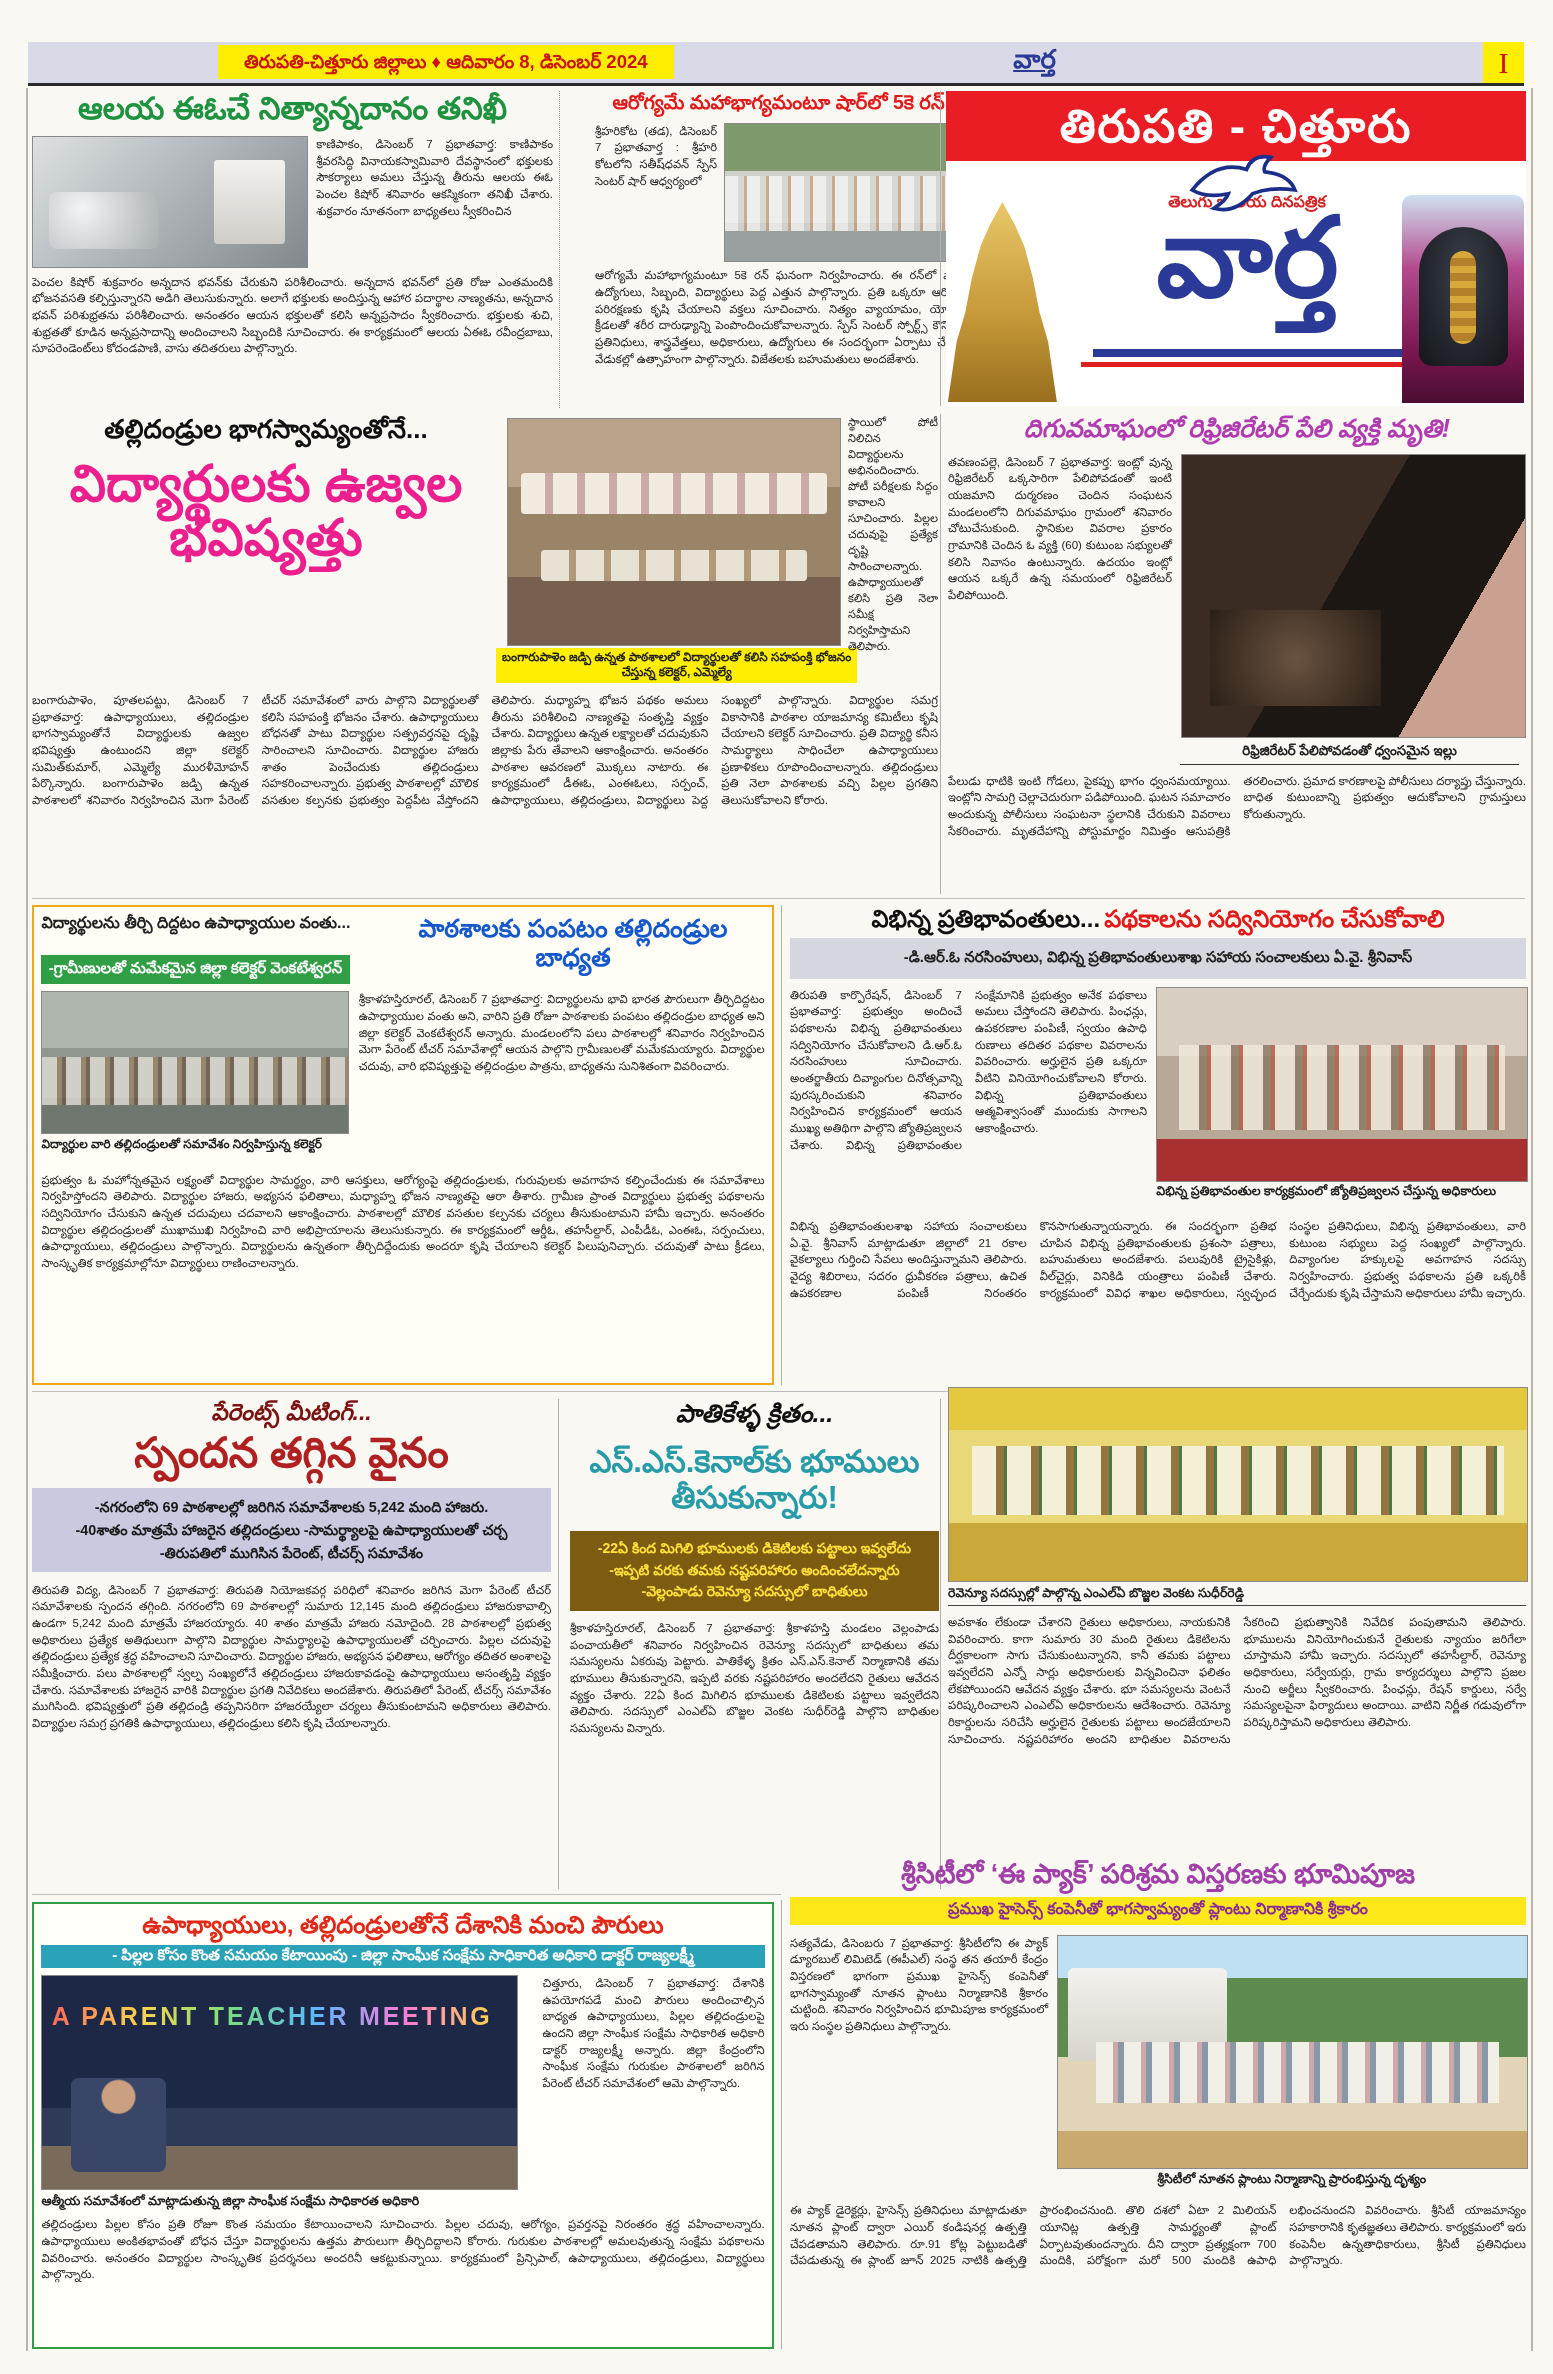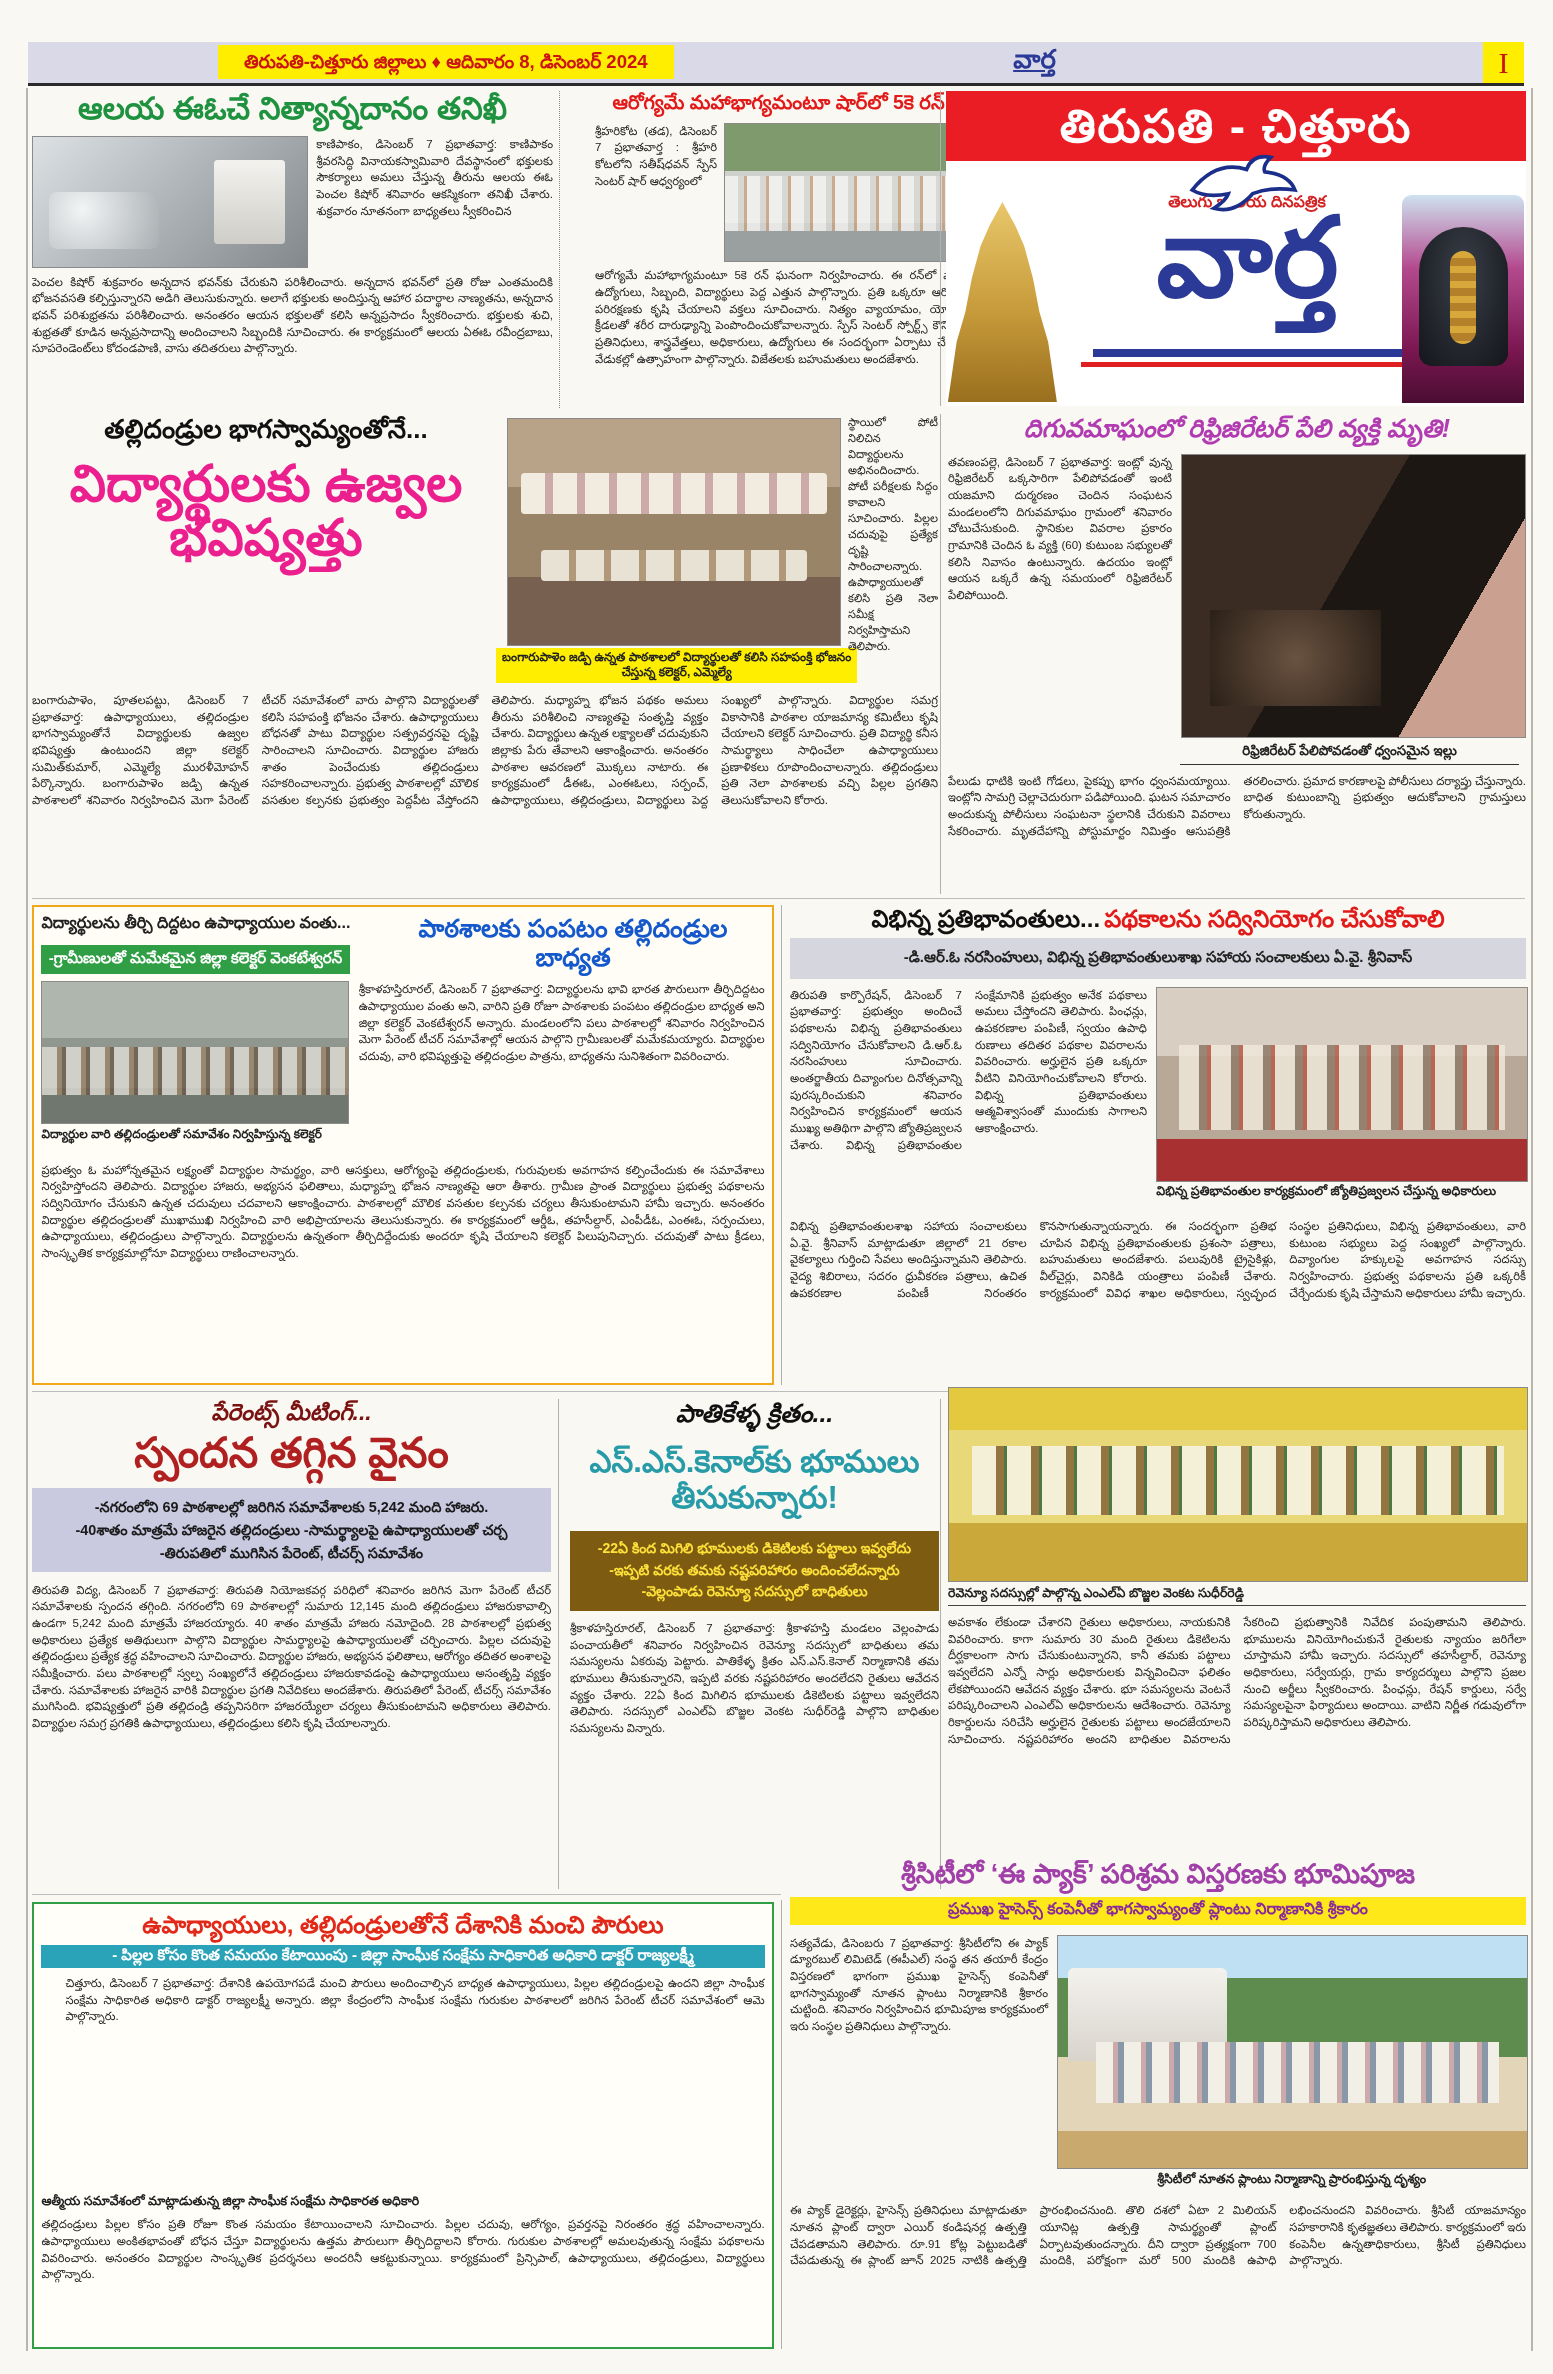--- a/index.html
+++ b/index.html
@@ -139,21 +139,21 @@
     <div class="caption ctr" style="margin:5.6px 0 0 232px;width:339px;font-size:13.4px;border-bottom:1.4px solid #333;padding-bottom:2.8px;">రిఫ్రిజిరేటర్ పేలిపోవడంతో ధ్వంసమైన ఇల్లు</div>
     <div class="jt bodytxt cols2" style="height:130px;margin-top:7.4px;">పేలుడు ధాటికి ఇంటి గోడలు, పైకప్పు భాగం ధ్వంసమయ్యాయి. ఇంట్లోని సామగ్రి చెల్లాచెదురుగా పడిపోయింది. ఘటన సమాచారం అందుకున్న పోలీసులు సంఘటనా స్థలానికి చేరుకుని వివరాలు సేకరించారు. మృతదేహాన్ని పోస్టుమార్టం నిమిత్తం ఆసుపత్రికి తరలించారు. ప్రమాద కారణాలపై పోలీసులు దర్యాప్తు చేస్తున్నారు. బాధిత కుటుంబాన్ని ప్రభుత్వం ఆదుకోవాలని గ్రామస్తులు కోరుతున్నారు.</div>
   </div>
 
   <div class="abs hrule" style="left:32px;top:898px;width:1493px;"></div>
 
   <div class="abs" style="left:32px;top:905px;width:742px;height:480px;border:2.8px solid #f0a818;background:#fffdf6;padding:7.4px;box-sizing:border-box;">
     <div style="display:flex;">
       <div style="width:46%;flex:none;">
         <div class="b" style="font-size:16px;color:#222;">విద్యార్థులను తీర్చి దిద్దటం ఉపాధ్యాయుల వంతు...</div>
-        <div class="b" style="display:inline-block;background:#2f9e44;color:#fff;font-size:15px;padding:3.7px 7.4px;margin-top:9px;">-గ్రామీణులతో మమేకమైన జిల్లా కలెక్టర్ వెంకటేశ్వరన్</div>
+        <div class="b" style="display:inline-block;background:#2f9e44;color:#fff;font-size:15px;padding:3.7px 7.4px;margin-top:19px;">-గ్రామీణులతో మమేకమైన జిల్లా కలెక్టర్ వెంకటేశ్వరన్</div>
       </div>
       <div class="headline h-blue ctr" style="flex:1;font-size:25px;padding-left:7.4px;">పాఠశాలకు పంపటం తల్లిదండ్రుల బాధ్యత</div>
     </div>
     <div style="display:flex;margin-top:7.4px;height:173px;">
       <div style="width:308px;flex:none;">
         <div class="ph ph-class" style="width:306px;height:141px;"></div>
         <div class="caption" style="font-size:12px;margin-top:2.8px;line-height:1.25;">విద్యార్థుల వారి తల్లిదండ్రులతో సమావేశం నిర్వహిస్తున్న కలెక్టర్</div>
       </div>
       <div class="jt bodytxt" style="flex:1;padding-left:9.3px;">శ్రీకాళహస్తిరూరల్, డిసెంబర్ 7 ప్రభాతవార్త: విద్యార్థులను భావి భారత పౌరులుగా తీర్చిదిద్దటం ఉపాధ్యాయుల వంతు అని, వారిని ప్రతి రోజూ పాఠశాలకు పంపటం తల్లిదండ్రుల బాధ్యత అని జిల్లా కలెక్టర్ వెంకటేశ్వరన్ అన్నారు. మండలంలోని పలు పాఠశాలల్లో శనివారం నిర్వహించిన మెగా పేరెంట్ టీచర్ సమావేశాల్లో ఆయన పాల్గొని గ్రామీణులతో మమేకమయ్యారు. విద్యార్థుల చదువు, వారి భవిష్యత్తుపై తల్లిదండ్రుల పాత్రను, బాధ్యతను సునిశితంగా వివరించారు.</div>
     </div>
@@ -211,20 +211,23 @@
     <div class="caption" style="font-size:12.5px;margin-top:3.7px;border-bottom:0.9px solid #444;padding-bottom:2.8px;">రెవెన్యూ సదస్సుల్లో పాల్గొన్న ఎంఎల్ఏ బొజ్జల వెంకట సుధీర్‌రెడ్డి</div>
     <div class="jt bodytxt cols2" style="height:275px;margin-top:7.4px;">అవకాశం లేకుండా చేశారని రైతులు అధికారులు, నాయకునికి వివరించారు. కాగా సుమారు 30 మంది రైతులు డికెటిలను దీర్ఘకాలంగా సాగు చేసుకుంటున్నారని, కానీ తమకు పట్టాలు ఇవ్వలేదని ఎన్నో సార్లు అధికారులకు విన్నవించినా ఫలితం లేకపోయిందని ఆవేదన వ్యక్తం చేశారు. భూ సమస్యలను వెంటనే పరిష్కరించాలని ఎంఎల్ఏ అధికారులను ఆదేశించారు. రెవెన్యూ రికార్డులను సరిచేసి అర్హులైన రైతులకు పట్టాలు అందజేయాలని సూచించారు. నష్టపరిహారం అందని బాధితుల వివరాలను సేకరించి ప్రభుత్వానికి నివేదిక పంపుతామని తెలిపారు. భూములను వినియోగించుకునే రైతులకు న్యాయం జరిగేలా చూస్తామని హామీ ఇచ్చారు. సదస్సులో తహసీల్దార్, రెవెన్యూ అధికారులు, సర్వేయర్లు, గ్రామ కార్యదర్శులు పాల్గొని ప్రజల నుంచి అర్జీలు స్వీకరించారు. పింఛన్లు, రేషన్ కార్డులు, సర్వే సమస్యలపైనా ఫిర్యాదులు అందాయి. వాటిని నిర్ణీత గడువులోగా పరిష్కరిస్తామని అధికారులు తెలిపారు.</div>
   </div>
 
   <div class="abs hrule" style="left:32px;top:1894px;width:749px;"></div>
 
   <div class="abs" style="left:32px;top:1902px;width:742px;height:447px;border:2.8px solid #2f9e44;background:#fffef8;padding:7.4px;box-sizing:border-box;">
     <div class="headline ctr" style="font-size:24px;color:#e22818;">ఉపాధ్యాయులు, తల్లిదండ్రులతోనే దేశానికి మంచి పౌరులు</div>
     <div class="boxy" style="background:#2aa3b8;color:#fff;font-size:15px;margin-top:5.6px;padding:1px;">- పిల్లల కోసం కొంత సమయం కేటాయింపు - జిల్లా సాంఘీక సంక్షేమ సాధికారిత అధికారి డాక్టర్ రాజ్యలక్ష్మీ</div>
     <div style="display:flex;margin-top:7.4px;height:215px;">
+      <div class="ph ph-meeting" style="width:475px;height:213px;flex:none;">
+        <div id="banner-text" style="position:absolute;left:9.3px;top:26px;">A PARENT TEACHER MEETING</div>
+      </div>
       <div class="jt bodytxt" style="flex:1;padding-left:24px;">చిత్తూరు, డిసెంబర్ 7 ప్రభాతవార్త: దేశానికి ఉపయోగపడే మంచి పౌరులు అందించాల్సిన బాధ్యత ఉపాధ్యాయులు, పిల్లల తల్లిదండ్రులపై ఉందని జిల్లా సాంఘీక సంక్షేమ సాధికారిత అధికారి డాక్టర్ రాజ్యలక్ష్మీ అన్నారు. జిల్లా కేంద్రంలోని సాంఘీక సంక్షేమ గురుకుల పాఠశాలలో జరిగిన పేరెంట్ టీచర్ సమావేశంలో ఆమె పాల్గొన్నారు.</div>
     </div>
     <div class="caption" style="font-size:12.5px;margin-top:3.7px;">ఆత్మీయ సమావేశంలో మాట్లాడుతున్న జిల్లా సాంఘీక సంక్షేమ సాధికారత అధికారి</div>
     <div class="jt bodytxt" style="height:137px;margin-top:5.6px;">తల్లిదండ్రులు పిల్లల కోసం ప్రతి రోజూ కొంత సమయం కేటాయించాలని సూచించారు. పిల్లల చదువు, ఆరోగ్యం, ప్రవర్తనపై నిరంతరం శ్రద్ధ వహించాలన్నారు. ఉపాధ్యాయులు అంకితభావంతో బోధన చేస్తూ విద్యార్థులను ఉత్తమ పౌరులుగా తీర్చిదిద్దాలని కోరారు. గురుకుల పాఠశాలల్లో అమలవుతున్న సంక్షేమ పథకాలను వివరించారు. అనంతరం విద్యార్థుల సాంస్కృతిక ప్రదర్శనలు అందరినీ ఆకట్టుకున్నాయి. కార్యక్రమంలో ప్రిన్సిపాల్, ఉపాధ్యాయులు, తల్లిదండ్రులు, విద్యార్థులు పాల్గొన్నారు.</div>
   </div>
 
   <div class="abs vline" style="left:781px;top:1900px;height:449px;"></div>
 
   <div class="abs" style="left:790px;top:1859px;width:736px;height:490px;">
     <div class="headline h-vio ctr" style="font-size:27px;">శ్రీసిటీలో ‘ఈ ప్యాక్’ పరిశ్రమ విస్తరణకు భూమిపూజ</div>

